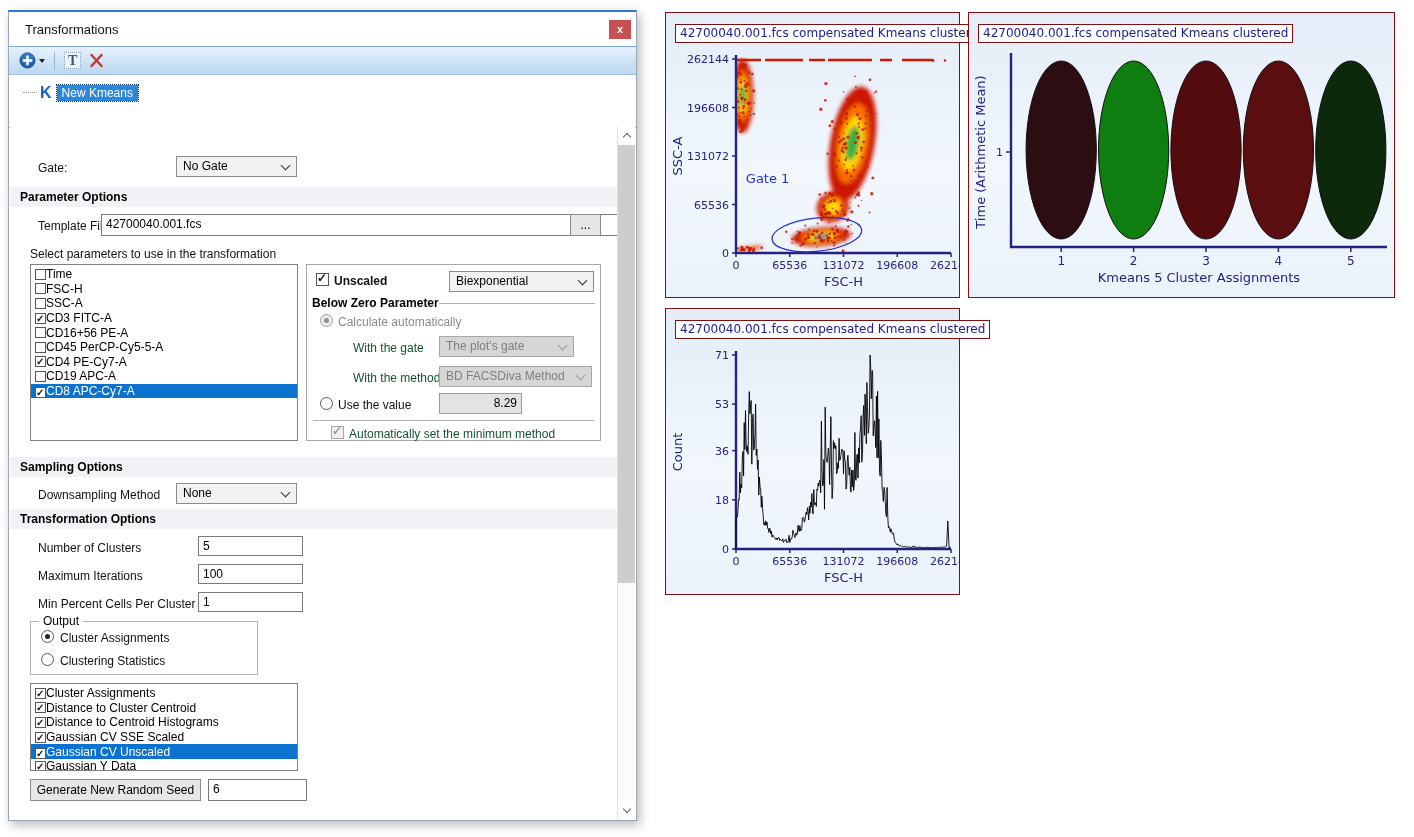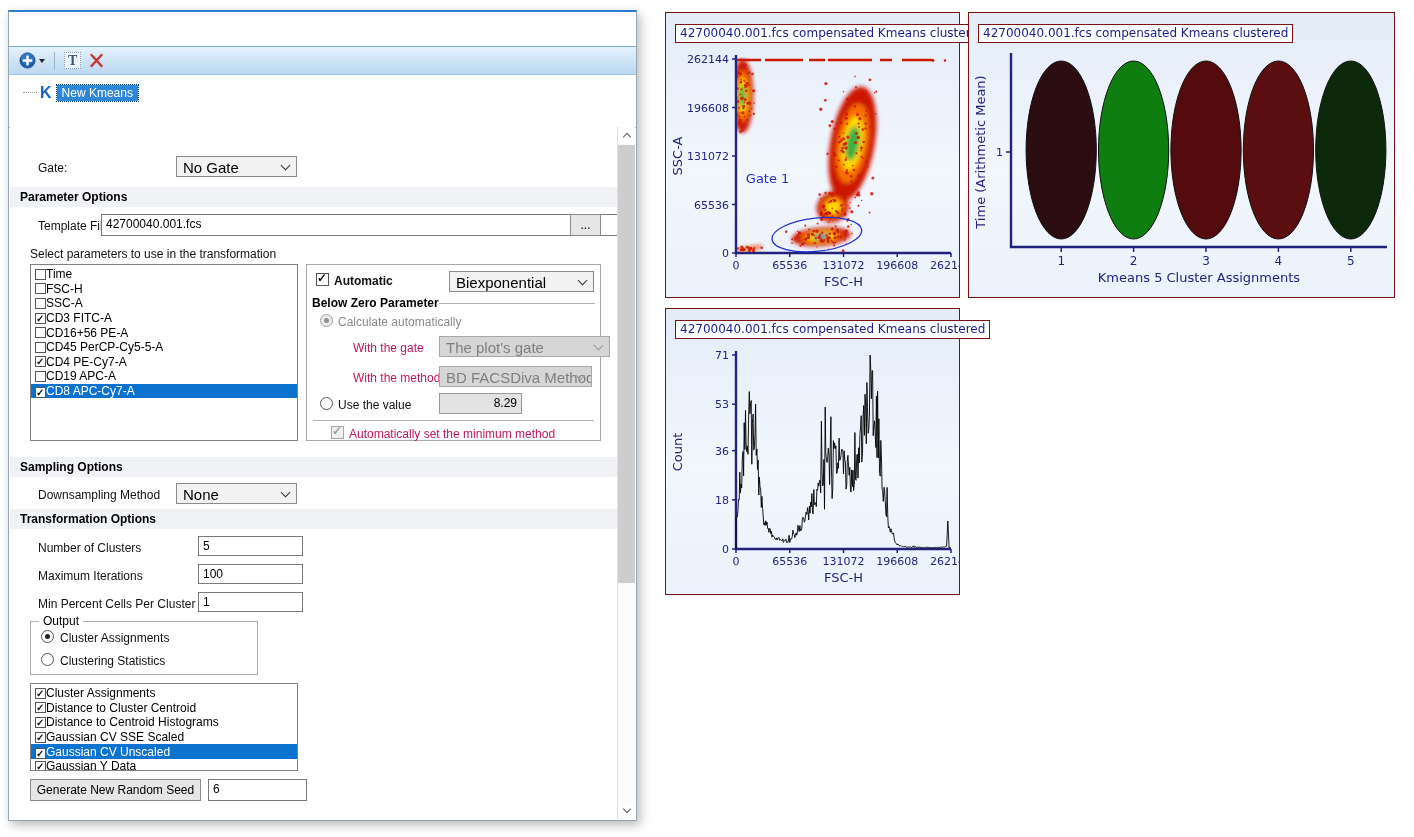--- a/index.html
+++ b/index.html
@@ -29,27 +29,27 @@
   .tree-dots{width:14px;height:1px;border-top:1px dotted #9a9a9a;margin-right:3px;}
   .k-icon{font-weight:bold;font-size:16px;color:#1a62b8;margin-right:5px;}
   .tree-label{background:#2e86d8;color:#fff;font-size:12px;padding:1px 5px;
        outline:1px dotted #0b3d6e;cursor:pointer;}
 
   .content{position:absolute;left:1px;top:115px;right:18px;bottom:1px;background:#fff;overflow:hidden;}
   .sec-h{position:absolute;left:0;right:0;height:20px;background:#f0f2f5;font-weight:bold;
        font-size:12px;line-height:20px;padding-left:10px;box-sizing:border-box;}
   .lbl{position:absolute;white-space:nowrap;font-size:12px;color:#111;}
   .lbl.gray{color:#8a8a8a;}
-  .lbl.dim{color:#be185d;}
+  .lbl.dim{color:#14532d;}
   .input{position:absolute;background:#fff;border:1px solid #7a7a7a;font-size:12px;
        padding:2px 4px;box-sizing:border-box;white-space:nowrap;overflow:hidden;}
   .input.disabled{background:#e3e3e3;border-color:#9a9a9a;text-align:right;}
   .btn{position:absolute;background:#e6e6e6;border:1px solid #8c8c8c;font-size:12px;
        text-align:center;cursor:pointer;box-sizing:border-box;}
-  .dd{position:absolute;background:#f2f2f2;border:1px solid #8c8c8c;font-size:15px;
+  .dd{position:absolute;background:#f2f2f2;border:1px solid #8c8c8c;font-size:12px;
        padding:2px 20px 2px 6px;box-sizing:border-box;cursor:pointer;white-space:nowrap;overflow:hidden;}
   .dd .chev{position:absolute;right:7px;top:5px;}
   .dd.disabled{background:#d6d6d6;color:#7f7f7f;border-color:#a8a8a8;cursor:default;}
   .chev{width:6px;height:6px;border-right:1.6px solid #333;border-bottom:1.6px solid #333;
        transform:rotate(45deg);display:inline-block;}
   .dd.disabled .chev{border-color:#9a9a9a;}
   .cb{width:13px;height:13px;border:1px solid #555;background:#fff;display:inline-block;
        position:relative;box-sizing:border-box;flex:none;}
   .cb.checked::after{content:"\2713";position:absolute;left:0px;top:-2px;font-size:12px;
        line-height:13px;color:#111;font-weight:bold;}
@@ -89,20 +89,26 @@
        background:linear-gradient(180deg,#e4ecf8 0%,#f2f7fd 55%,#ecf2fb 100%);}
   .plot-title{position:absolute;top:11px;left:9px;border:1px solid #7b1113;background:rgba(255,255,255,.9);
        color:#20208c;font-family:"DejaVu Sans",sans-serif;font-size:12px;padding:0 4px;line-height:17px;
        white-space:nowrap;}
   .plot-svg{position:absolute;left:0;top:36px;}
 </style>
 </head>
 <body>
 
 <div class="dlg">
+  <div class="titlebar">
+    <span class="title">Transformations</span>
+    <div class="close-btn">
+      <span>x</span>
+    </div>
+  </div>
 
   <div class="toolbar">
     <div class="tbtn">
       <svg width="17" height="17" viewBox="0 0 17 17">
         <circle cx="8.5" cy="8.5" r="7.6" fill="#1d5fa8" stroke="#134a86" stroke-width="0.8"></circle>
         <circle cx="8.5" cy="6.5" r="6.2" fill="#3f87cf" opacity="0.55"></circle>
         <rect x="7.3" y="3.6" width="2.4" height="9.8" fill="#fff" rx="0.6"></rect>
         <rect x="3.6" y="7.3" width="9.8" height="2.4" fill="#fff" rx="0.6"></rect>
       </svg>
       <span class="caret"></span>
@@ -178,33 +184,33 @@
           <span>CD19 APC-A</span>
         </div>
         <div class="lb-row selected">
           <span class="cb checked"></span>
           <span>CD8 APC-Cy7-A</span>
         </div>
       </div>
 
     <div class="groupbox" style="left:296px;top:137px;width:295px;height:177px">
       <span class="cb checked" style="position:absolute;left:9px;top:8px"></span>
-      <span class="lbl" style="left:27px;top:9px;font-weight:bold">Automatic</span>
+      <span class="lbl" style="left:27px;top:9px;font-weight:bold">Unscaled</span>
       <div class="dd" style="left:142px;top:6px;width:145px;height:21px">
         <span>Biexponential</span>
         <span class="chev"></span>
       </div>
       <span class="bz-legend" style="left:5px;top:31px">Below Zero Parameter</span>
       <div class="hline" style="left:132px;right:5px;top:38px"></div>
 
       <span class="radio disabled sel" style="position:absolute;left:13px;top:49px"></span>
       <span class="lbl gray" style="left:31px;top:50px">Calculate automatically</span>
 
       <span class="lbl dim" style="left:46px;top:76px">With the gate</span>
-      <div class="dd disabled" style="left:132px;top:71px;width:171px;height:21px">
+      <div class="dd disabled" style="left:132px;top:71px;width:135px;height:21px">
         <span>The plot's gate</span>
         <span class="chev"></span>
       </div>
 
       <span class="lbl dim" style="left:46px;top:106px">With the method</span>
       <div class="dd disabled" style="left:132px;top:101px;width:153px;height:21px">
         <span>BD FACSDiva Method</span>
         <span class="chev"></span>
       </div>
 

